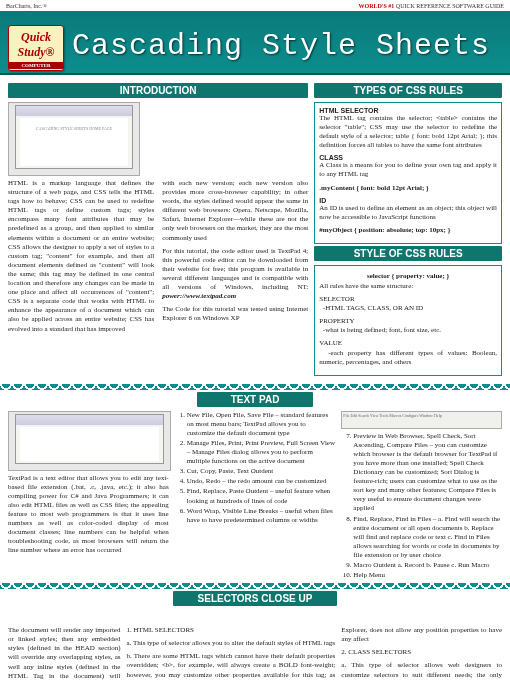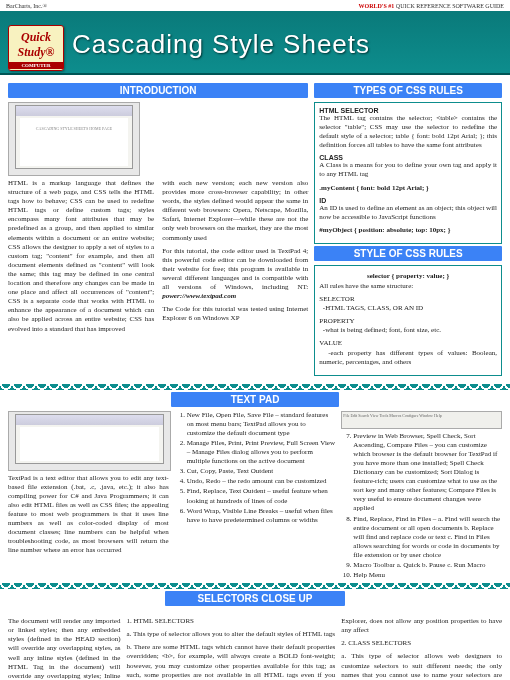--- a/index.html
+++ b/index.html
@@ -2,24 +2,24 @@
 <html><head>
 <meta charset="utf-8">
 <style>
 body{margin:0;font-family:Georgia,serif;font-size:7px;color:#222;background:#fff;width:510px}
 .header{background:linear-gradient(#0a7a7a,#0d8d8d);height:62px;position:relative;border-bottom:2px solid #055}
 .topbar{background:#fff;height:11px;font-size:6px;padding:0 6px;display:flex;align-items:center;justify-content:space-between;color:#333}
 .topbar .red{color:#c00;font-weight:bold}
 .logo{position:absolute;left:8px;top:14px;width:54px;height:44px;background:#f8f2c0;border:1px solid #a00;border-radius:3px;font-size:7px;text-align:center;box-shadow:1px 1px 2px rgba(0,0,0,.3)}
 .logo .qs{font-style:italic;font-weight:bold;color:#a00;padding-top:4px;font-size:12px}
 .logo .comp{background:#a00;color:#fff;font-size:5px;margin-top:2px;padding:1px 0;font-weight:bold}
-.title{position:absolute;left:72px;top:18px;font-family:Liberation Sans, sans-serif;font-size:26px;color:#fff;text-shadow:1px 1px 2px #033;letter-spacing:1px}
+.title{position:absolute;left:72px;top:18px;font-family:Liberation Mono, monospace;font-size:30px;color:#fff;text-shadow:1px 1px 2px #033;letter-spacing:1px}
 .content{padding:6px 8px;display:flex;gap:6px}
 .col{flex:1}
-.section-title{background:#3b82f6;color:#fff;font-family:Arial,sans-serif;font-size:10px;font-weight:bold;text-align:center;padding:2px 0;border-radius:1px;margin:2px 0 4px}
+.section-title{background:#0f766e;color:#fff;font-family:Arial,sans-serif;font-size:10px;font-weight:bold;text-align:center;padding:2px 0;border-radius:1px;margin:2px 0 4px}
 .screenshot{width:100%;height:72px;background:#e8e8e8;border:1px solid #aaa;margin-bottom:3px;position:relative}
 .sswin{background:#f4f4f0;border:1px solid #999;margin:2px 6px;height:62px;position:relative}
 .sswin::before{content:"";position:absolute;top:0;left:0;right:0;height:10px;background:linear-gradient(#dde,#ccd)}
 .ssbody{position:absolute;top:12px;left:4px;right:4px;bottom:2px;background:#fff;font-size:4px;text-align:center;padding-top:8px;color:#888}
 p{margin:0 0 4px;text-align:justify;line-height:1.3}
 .twocol{column-count:2;column-gap:8px}
 .box{border:1px solid #0d8d8d;padding:4px;}
 .center{text-align:center;font-weight:bold;margin:2px 0}
 b{font-weight:bold}
 .scallop{height:6px;background:repeating-radial-gradient(circle at 6px 0,#0d8d8d 0 4px,transparent 4px 6px);background-size:12px 6px;margin:2px 0}
@@ -91,57 +91,57 @@
       <p>All rules have the same structure:</p>
       <p><span>SELECTOR</span><br>&nbsp;&nbsp;<span>-HTML TAGS, CLASS, OR AN ID</span></p>
       <p><span>PROPERTY</span><br>&nbsp;&nbsp;<span>-what is being defined; font, font size, etc.</span></p>
       <p><span>VALUE</span><br>&nbsp;&nbsp;<span>-each property has different types of values: Boolean, numeric, percentages, and others</span></p>
     </div>
   </div>
 </div>
 
 <div class="scallop"></div>
 <div style="padding:0 8px">
-  <div class="section-title" style="width:168px;margin:0 auto 4px">TEXT PAD</div>
+  <div class="section-title" style="width:116px;margin:0 auto 4px">TEXT PAD</div>
   <div class="threecol">
     <div>
       <div class="ss2">
           <div class="sswin">
             <div class="ssbody"></div>
           </div>
         </div>
       <p>TextPad is a text editor that allows you to edit any text-based file extension (.bat, .c, .java, etc.); it also has compiling power for C# and Java Programmers; it can also edit HTML files as well as CSS files; the appealing feature to most web programmers is that it uses line numbers as well as color-coded display of most document classes; line numbers can be helpful when troubleshooting code, as most browsers will return the line number where an error has occurred</p>
     </div>
     <div>
       <ol id="tplist1">
           <li>New File, Open File, Save File – standard features on most menu bars; TextPad allows you to customize the default document type</li>
           <li>Manage Files, Print, Print Preview, Full Screen View – Manage Files dialog allows you to perform multiple functions on the active document</li>
           <li>Cut, Copy, Paste, Text Outdent</li>
           <li>Undo, Redo – the redo amount can be customized</li>
-          <li>Find, Replace, Text Outdent – useful feature when looking at hundreds of lines of code</li>
+          <li>Find, Replace, Paste Outdent – useful feature when looking at hundreds of lines of code</li>
           <li>Word Wrap, Visible Line Breaks – useful when files have to have predetermined columns or widths</li>
         </ol>
     </div>
     <div>
       <div class="toolbar">File Edit Search View Tools Macros Configure Window Help</div>
       <ol start="7" id="tplist2">
           <li>Preview in Web Browser, Spell Check, Sort Ascending, Compare Files – you can customize which browser is the default browser for TextPad if you have more than one installed; Spell Check Dictionary can be customized; Sort Dialog is feature-rich; users can customize what to use as the sort key and many other features; Compare Files is very useful to ensure document changes were applied</li>
         </ol>
       <ol start="8" id="tplist3">
           <li>Find, Replace, Find in Files – a. Find will search the entire document or all open documents b. Replace will find and replace code or text c. Find in Files allows searching for words or code in documents by file extension or by user choice</li>
-          <li>Macro Toolbar a. Quick b. Pause c. Run Macro</li>
+          <li>Macro Outdent a. Record b. Pause c. Run Macro</li>
           <li>Help Menu</li>
         </ol>
     </div>
   </div>
 </div>
 
 <div class="scallop"></div>
 <div style="padding:0 8px">
-  <div class="section-title" style="width:180px;margin:0 auto 11px">SELECTORS CLOSE UP</div>
+  <div class="section-title" style="width:164px;margin:0 auto 20px">SELECTORS CLOSE UP</div>
   <div class="threecol">
     <div style="flex:.7">
       <p>The document will render any imported or linked styles; then any embedded styles (defined in the HEAD section) will override any overlapping styles, as well any inline styles (defined in the HTML Tag in the document) will override any overlapping styles; Inline Styles will always have the last word</p>
     </div>
     <div style="flex:1.3">
       <p>1. HTML SELECTORS</p>
       <p>a. This type of selector allows you to alter the default styles of HTML tags</p>
       <p>b. There are some HTML tags which cannot have their default properties overridden; &lt;b&gt;, for example, will always create a BOLD font-weight; however, you may customize other properties available for this tag; as such, some properties are not available in all HTML tags even if you define them in your rules; the &lt;body&gt; tag for example, in Internet</p>
     </div>
     <div>

